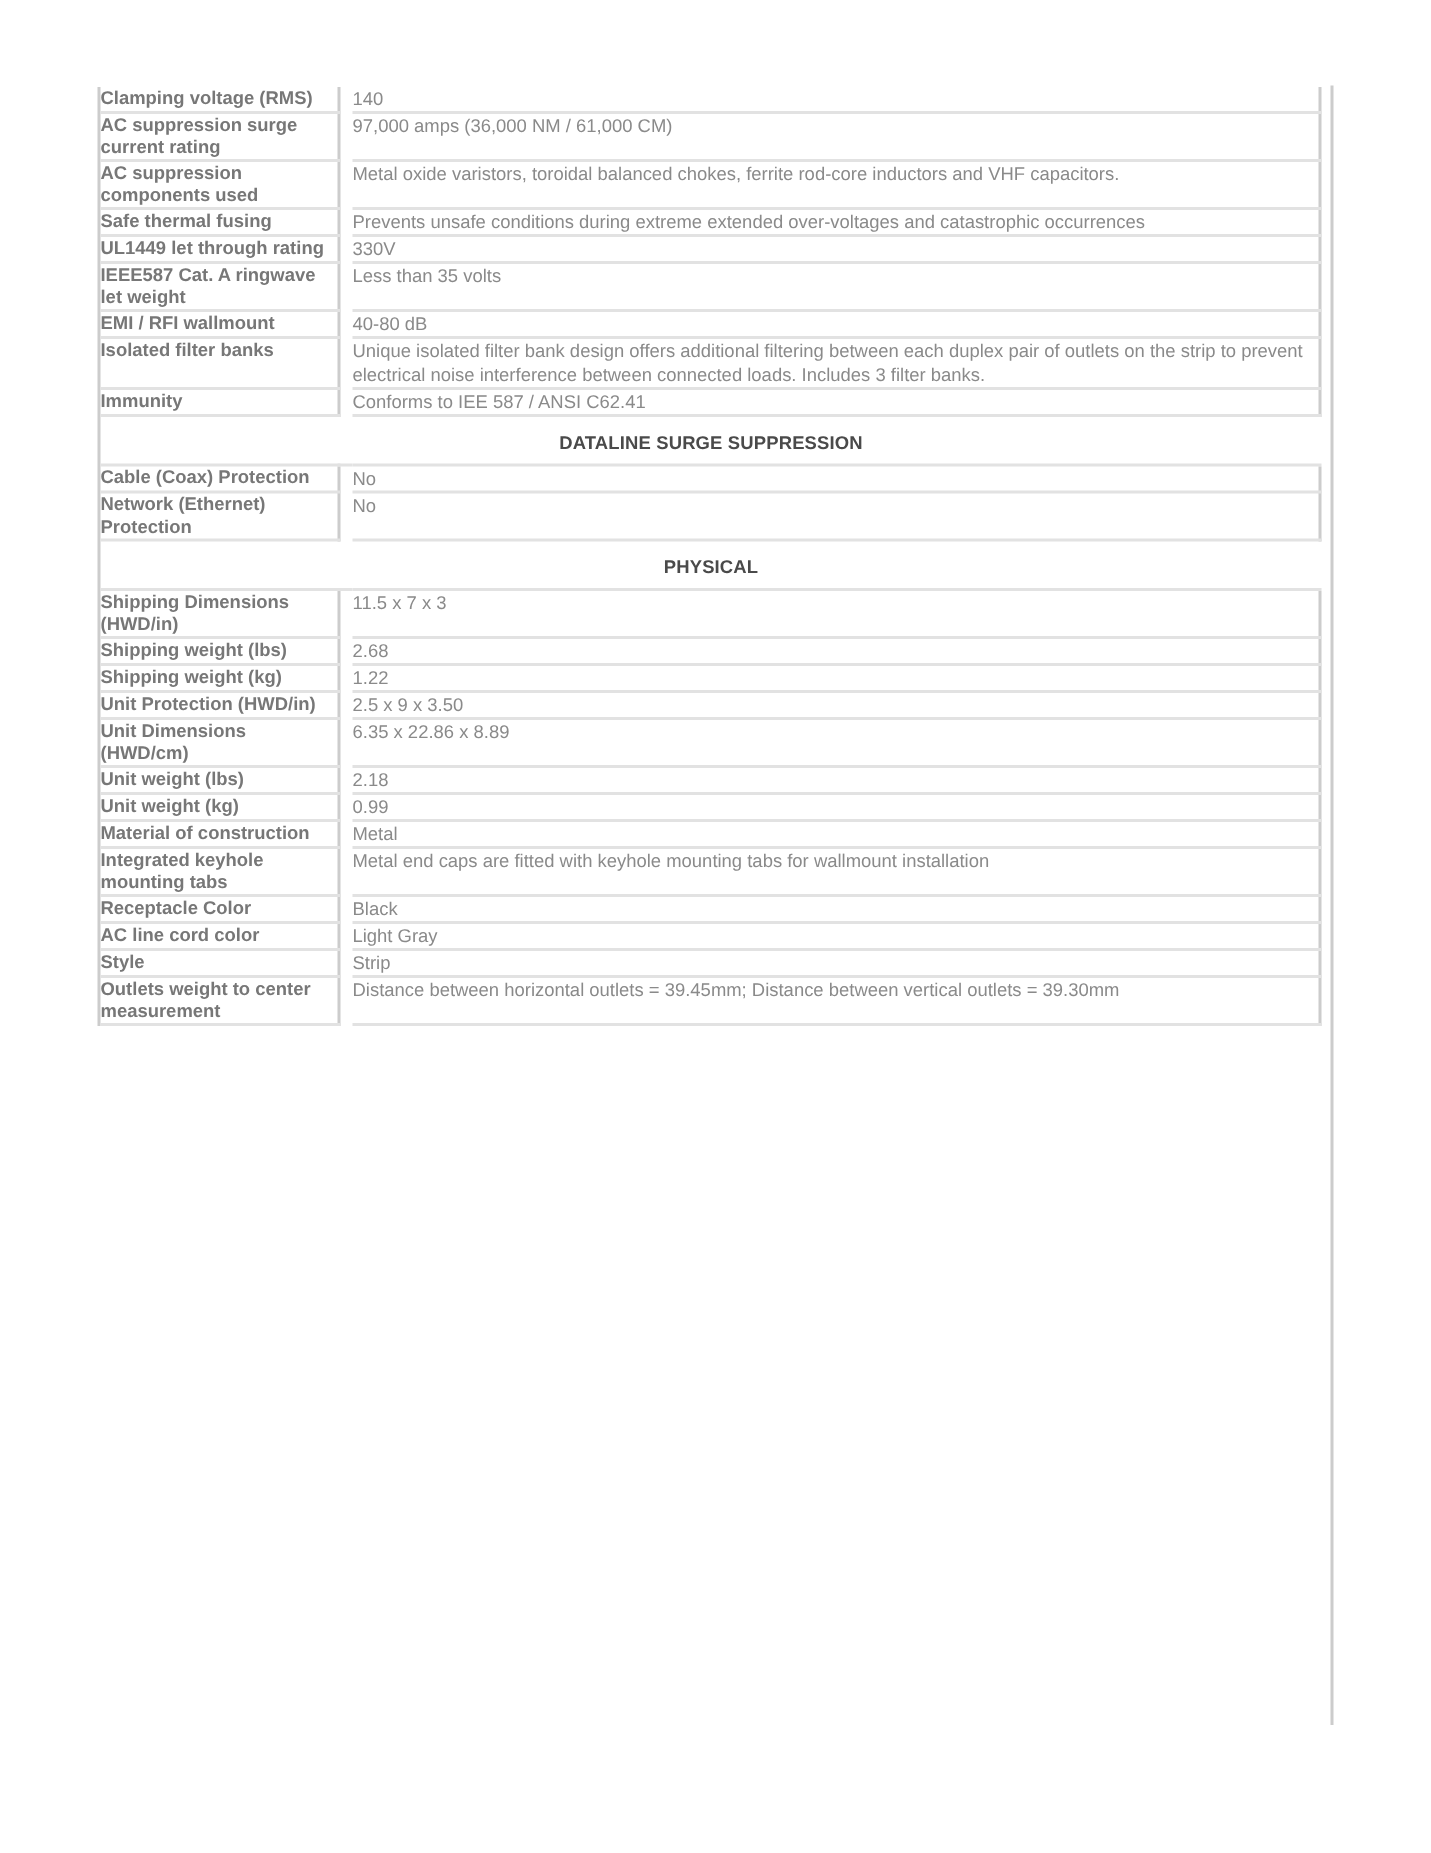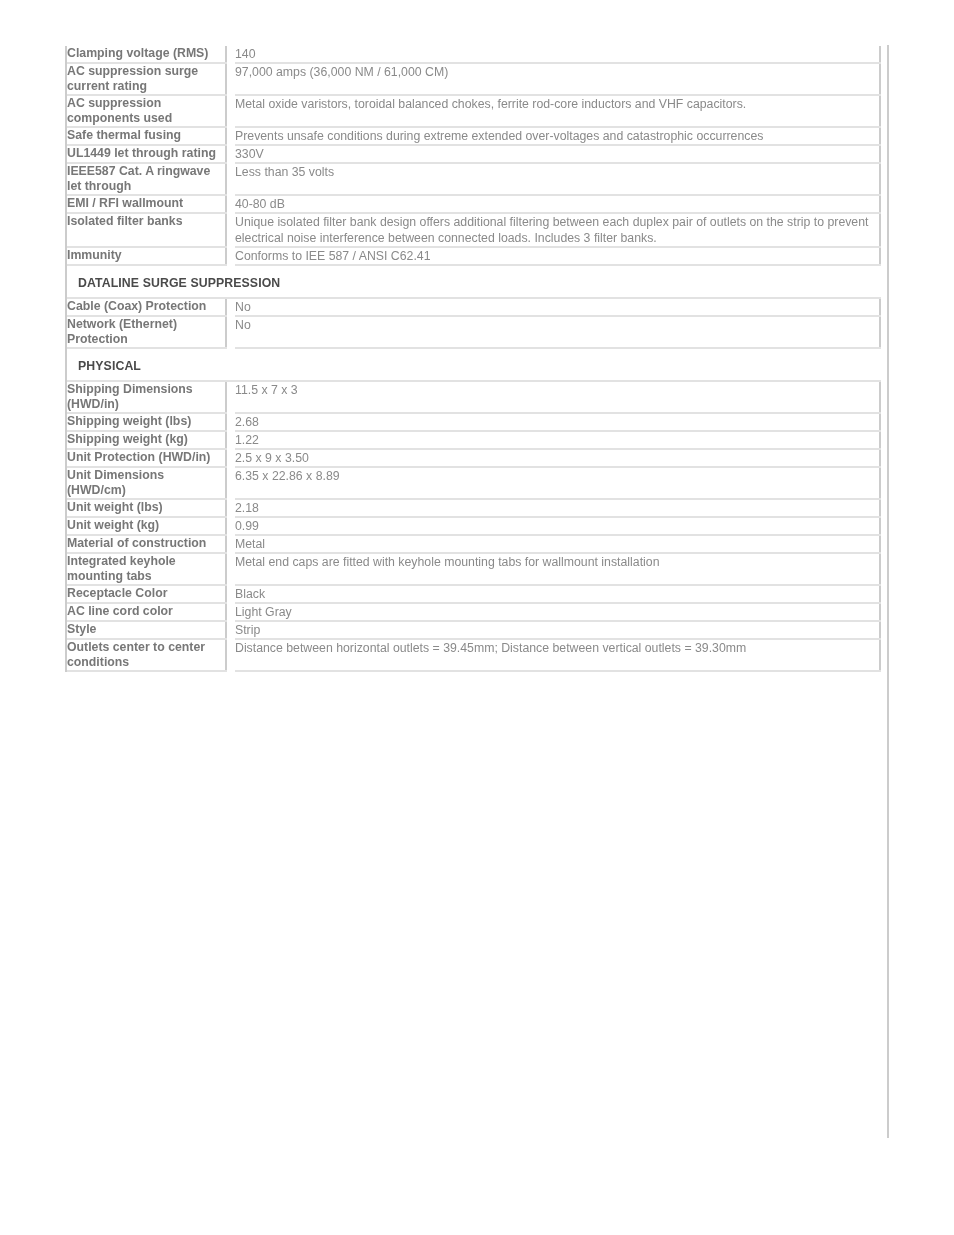--- a/index.html
+++ b/index.html
@@ -13,21 +13,21 @@
     height: 1235px;
     font-family: "Liberation Sans", sans-serif;
     -webkit-font-smoothing: antialiased;
     overflow: hidden;
     position: relative;
   }
 
   .page {
     position: absolute;
     left: 0;
-    top: 0;
+    top: 12px;
     width: 954px;
     height: 1207px;
   }
 
   
   .outer-rule {
     position: absolute;
     left: 887px;
     top: 45px;
     width: 2px;
@@ -93,20 +93,21 @@
   
   tr.section td.section-cell {
     padding: 10px 10px 7px 11px;
     font-size: 12.3px;
     font-weight: bold;
     letter-spacing: 0.1px;
     color: #4a4a4a;
     border-bottom: 2px solid #e2e2e2;
     border-right: 0;
     border-left: 0;
+    text-align: center;
   }
 
   
   tr.first td.label,
   tr.first td.value { padding-top: 11px; }
 </style>
 </head>
 <body>
 
 <div class="page">
@@ -135,21 +136,21 @@
             <td class="label">Safe thermal fusing</td>
             <td class="gap"></td>
             <td class="value">Prevents unsafe conditions during extreme extended over-voltages and catastrophic occurrences</td>
           </tr>
           <tr class="spec-row tall">
             <td class="label">UL1449 let through rating</td>
             <td class="gap"></td>
             <td class="value">330V</td>
           </tr>
           <tr class="spec-row tall">
-            <td class="label">IEEE587 Cat. A ringwave let through</td>
+            <td class="label">IEEE587 Cat. A ringwave let weight</td>
             <td class="gap"></td>
             <td class="value">Less than 35 volts</td>
           </tr>
           <tr class="spec-row">
             <td class="label">EMI / RFI wallmount</td>
             <td class="gap"></td>
             <td class="value">40-80 dB</td>
           </tr>
           <tr class="spec-row tall">
             <td class="label">Isolated filter banks</td>
@@ -231,21 +232,21 @@
             <td class="label">AC line cord color</td>
             <td class="gap"></td>
             <td class="value">Light Gray</td>
           </tr>
           <tr class="spec-row">
             <td class="label">Style</td>
             <td class="gap"></td>
             <td class="value">Strip</td>
           </tr>
           <tr class="spec-row tall">
-            <td class="label">Outlets center to center conditions</td>
+            <td class="label">Outlets weight to center measurement</td>
             <td class="gap"></td>
             <td class="value">Distance between horizontal outlets = 39.45mm; Distance between vertical outlets = 39.30mm</td>
           </tr>
         </tbody>
     </table>
   </div>
 
 </div>
 
 </body></html>

